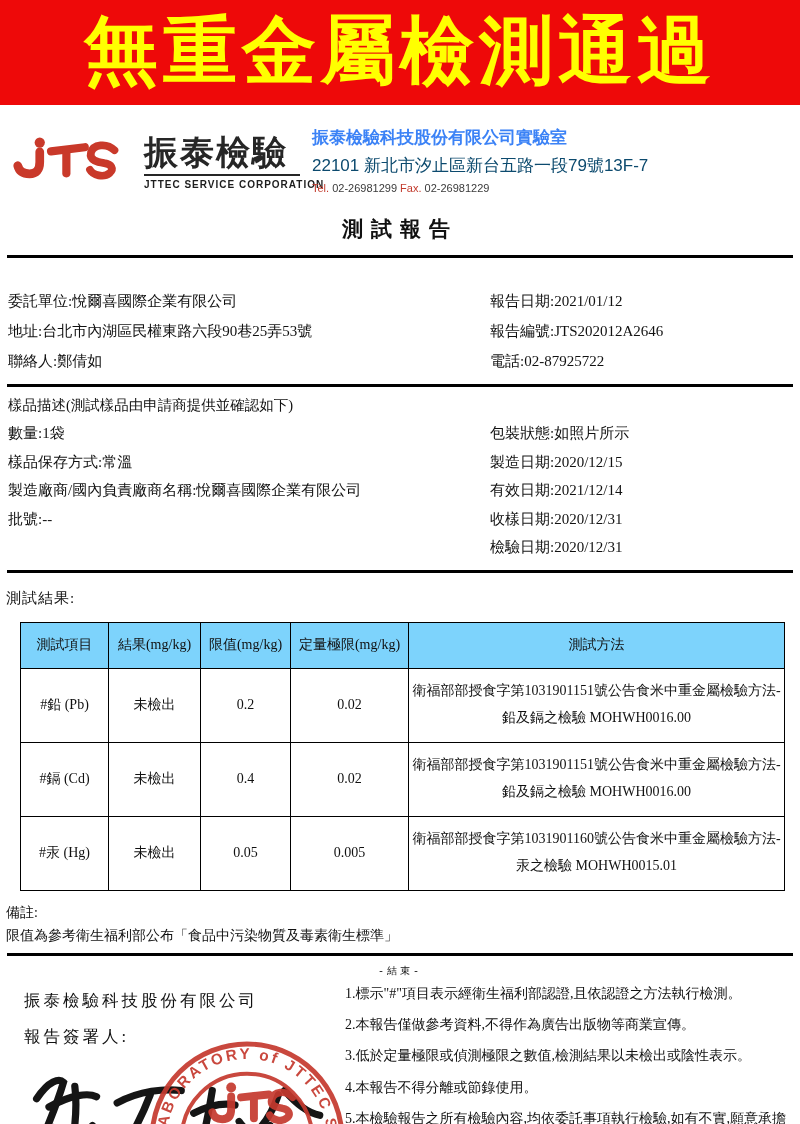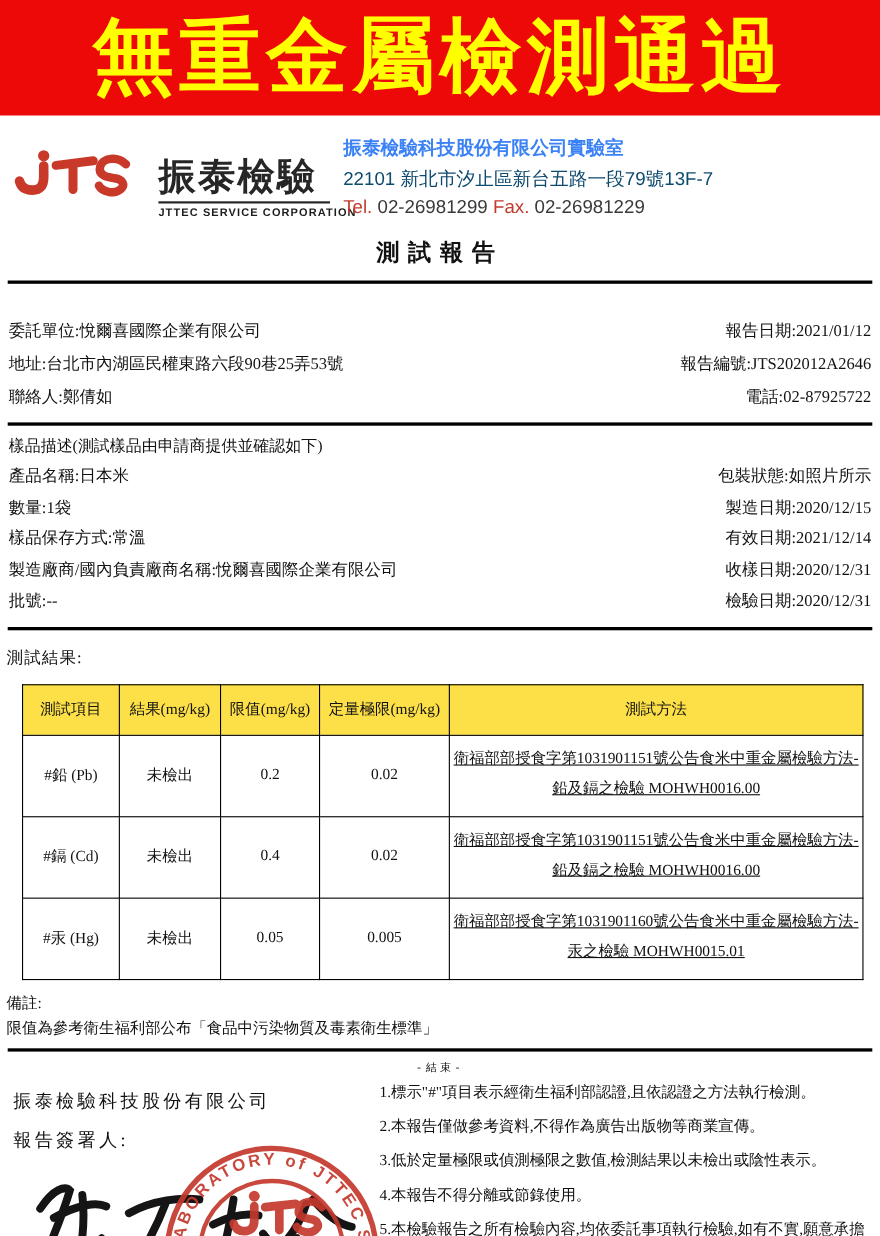--- a/index.html
+++ b/index.html
@@ -12,70 +12,70 @@
   .banner {
     height:105px; background:#ee0909; display:flex;
     align-items:center; justify-content:center;
   }
   .banner span {
     font-family:"Liberation Sans", sans-serif;
     font-size:74px; font-weight:bold; color:#ffff00;
     letter-spacing:5px; line-height:1; padding-bottom:4px;
   }
   
-  .letterhead { display:flex; align-items:flex-end; padding:14px 8px 6px 8px; height:100px; }
+  .letterhead { display:flex; align-items:center; padding:14px 8px 6px 8px; height:100px; }
   .logo-glyph { flex:0 0 auto; }
   .logo-textblock { margin-left:8px; margin-top:6px; width:156px; }
   .logo-zh {
     font-family:"Liberation Sans", sans-serif; font-weight:bold;
     font-size:34px; color:#262626; letter-spacing:2px; line-height:1.1; white-space:nowrap;
   }
   .logo-divider { border-top:2px solid #262626; margin:3px 0 3px 0; }
   .logo-en {
     font-family:"Liberation Sans", sans-serif; font-weight:bold;
     font-size:10px; letter-spacing:1px; color:#1d1d1d; white-space:nowrap;
   }
   .lab-info { margin-left:12px; margin-top:2px; font-family:"Liberation Sans", sans-serif; }
   .lab-name { color:#3b82f6; font-weight:bold; font-size:17px; margin-bottom:5px; }
   .lab-addr { color:#0c4a6e; font-size:17px; margin-bottom:5px; }
-  .lab-contact { color:#3a3a3a; font-size:17px; }
+  .lab-contact { color:#3a3a3a; font-size:11px; }
   .lab-contact .red { color:#c23a2c; }
   
   .report-title {
     text-align:center; font-size:21px; font-weight:600;
     letter-spacing:8px; margin:10px 0 12px 0;
   }
   .rule { border:none; border-top:3px solid #000; margin:0 7px; }
   
   .info-section { padding:28px 8px 8px 8px; }
   .cols { display:flex; }
   .col-l { width:482px; }
-  .col-r { flex:1;text-align:right; }
+  .col-r { flex:1; }
   .info-line { font-size:15px; line-height:30px; white-space:nowrap; }
   .sample-heading { font-size:14.5px; margin:9px 8px 2px 8px; }
   .sample .info-line { line-height:28.5px; }
   
   .results-heading { font-size:15px; margin:16px 8px 14px 6px; letter-spacing:1px; }
   table.results {
     border-collapse:collapse; margin:0 auto 0 20px; width:765px;
     table-layout:fixed;
   }
   table.results th, table.results td {
     border:1.5px solid #000; text-align:center; vertical-align:middle;
     font-weight:normal; font-size:14px; padding:4px 3px;
   }
-  table.results th { background:#fde047; height:46px; }
+  table.results th { background:#7dd3fc; height:46px; }
   table.results td { height:74px; }
-  td.method { font-size:13.5px; line-height:1.9; padding:4px 10px;text-decoration:underline; }
+  td.method { font-size:13.5px; line-height:1.9; padding:4px 10px; }
   
   .remarks { padding:10px 8px 6px 6px; font-size:14px; line-height:1.65; }
   .end-marker { text-align:center; font-size:10px; letter-spacing:3px; margin:8px 0 4px 0;font-family:Liberation Mono, monospace; }
   
   .footer { position:relative; height:268px; margin-top:4px; }
-  .footer-left { position:absolute; left:12px; top:8px; width:340px; }
+  .footer-left { position:absolute; left:24px; top:8px; width:340px; }
   .footer-company { font-size:16.5px; letter-spacing:3px; margin-bottom:14px; }
   .footer-signer { font-size:16.5px; letter-spacing:3px; }
   .signature-svg { position:absolute; left:18px; top:72px; }
   .stamp-svg { position:absolute; left:148px; top:58px; }
   .footer-right { position:absolute; left:345px; top:2px; width:452px; }
   .note { font-size:14px; line-height:1.45; margin-bottom:11px; }
 </style>
 </head>
 <body>
 
@@ -126,21 +126,20 @@
         <div class="info-line"><span>電話:</span><span>02-87925722</span></div>
       </div>
     </div>
   </div>
   <hr class="rule">
 
   <div class="sample">
     <div class="sample-heading">樣品描述(測試樣品由申請商提供並確認如下)</div>
     <div class="info-section cols" style="padding-top:2px;">
       <div class="col-l">
-        <div class="info-line"><span>產品名稱:</span><span>日本米</span></div>
         <div class="info-line"><span>數量:</span><span>1袋</span></div>
         <div class="info-line"><span>樣品保存方式:</span><span>常溫</span></div>
         <div class="info-line"><span>製造廠商/國內負責廠商名稱:</span><span>悅爾喜國際企業有限公司</span></div>
         <div class="info-line"><span>批號:</span><span>--</span></div>
       </div>
       <div class="col-r">
         <div class="info-line"><span>包裝狀態:</span><span>如照片所示</span></div>
         <div class="info-line"><span>製造日期:</span><span>2020/12/15</span></div>
         <div class="info-line"><span>有效日期:</span><span>2021/12/14</span></div>
         <div class="info-line"><span>收樣日期:</span><span>2020/12/31</span></div>

